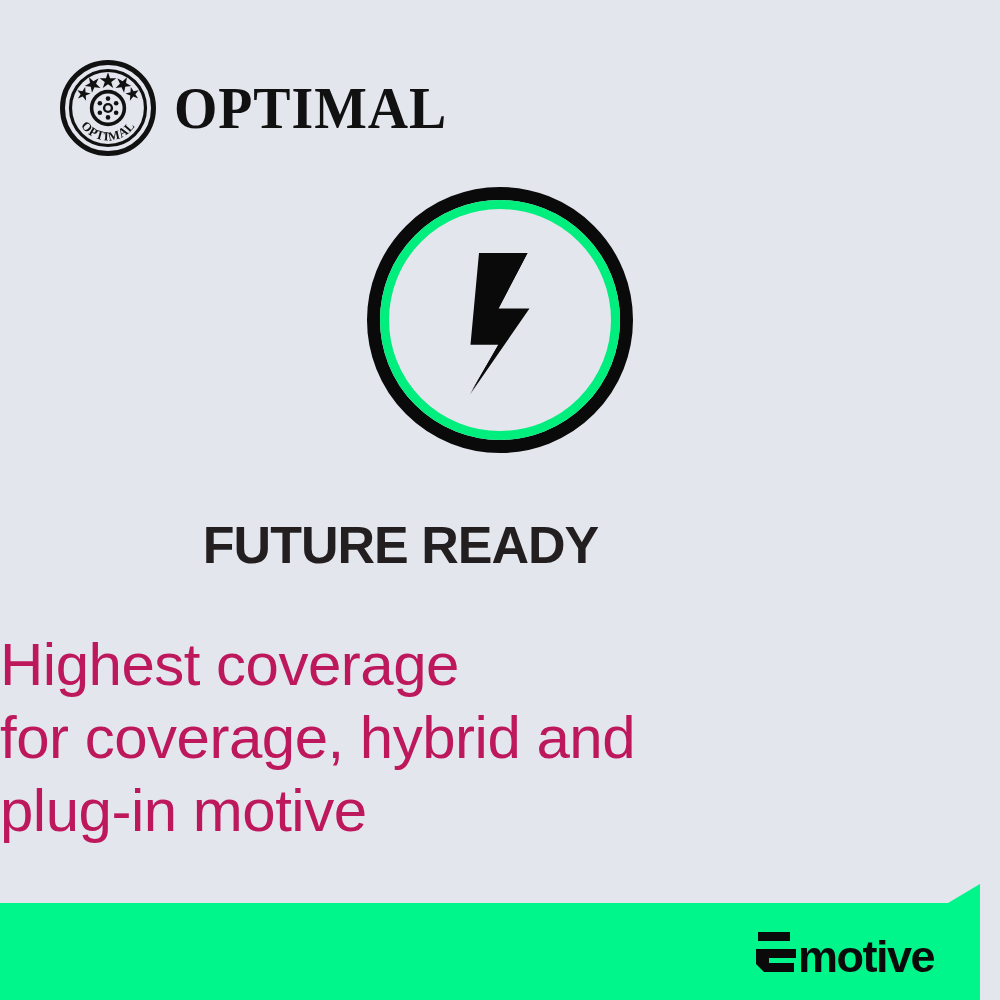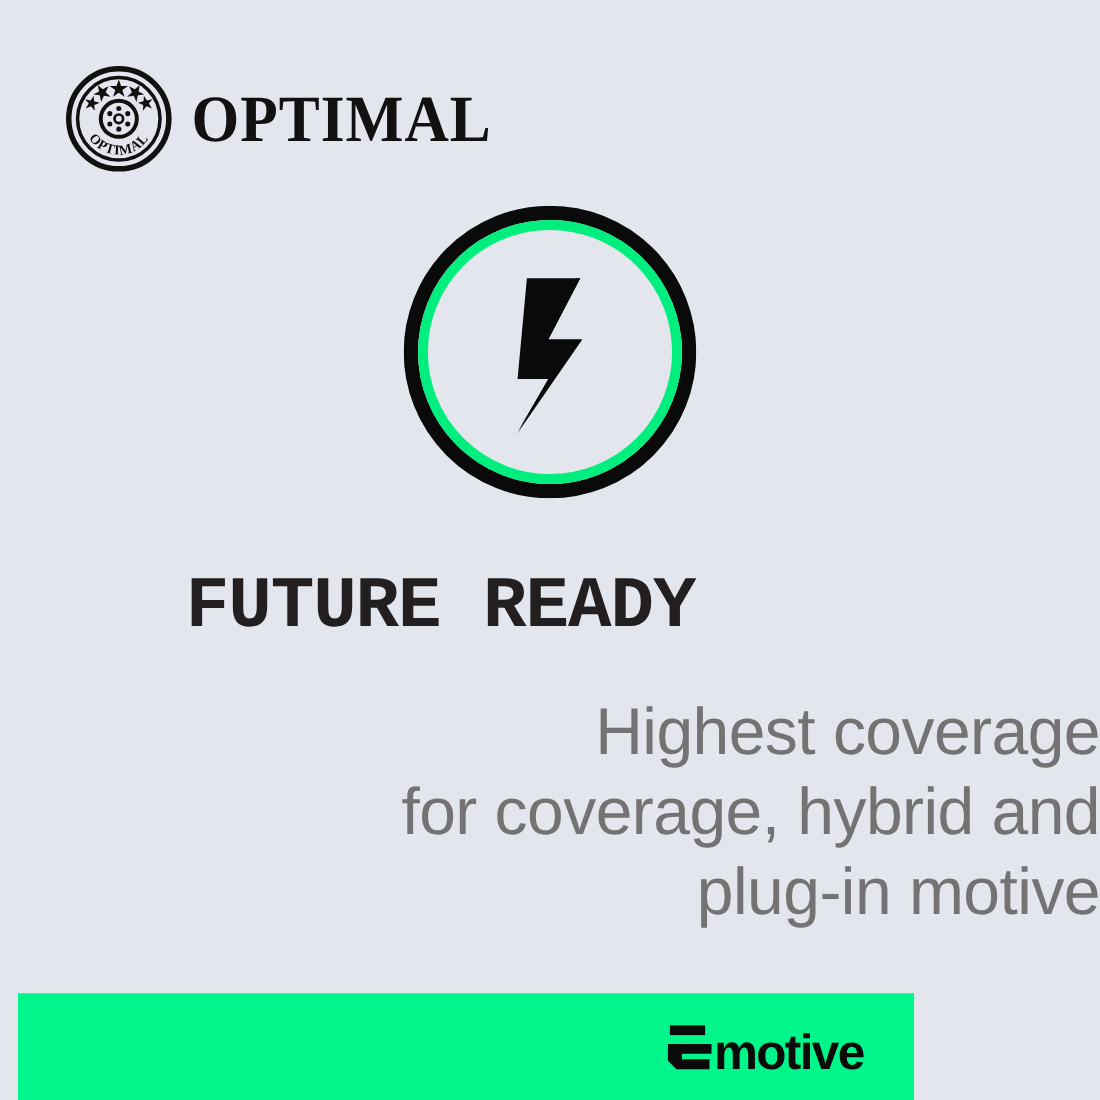--- a/index.html
+++ b/index.html
@@ -57,48 +57,48 @@
   }
   #hero-emblem svg { display: block; width: 266px; height: 266px; }
 
   
   #headline {
     position: absolute;
     left: 0;
     top: 519px;
     width: 801px;
     text-align: center;
-    font-family: Liberation Mono, monospace;
+    font-family: Liberation Sans, sans-serif;
     font-weight: bold;
-    font-size: 66px;
+    font-size: 52px;
     line-height: 1;
     letter-spacing: -1px;
     color: #231f20;
   }
   #subheadline {
     position: absolute;
     left: 0;
     top: 628px;
     width: 1000px;
-    text-align: right;
+    text-align: left;
     font-family: "Liberation Sans", sans-serif;
     font-weight: normal;
     font-size: 60px;
     line-height: 73px;
     letter-spacing: -0.5px;
-    color: #737373;
+    color: #be185d;
   }
   #subheadline .sub-line { display: block; }
 
   
   #footer-banner {
     position: absolute;
-    left: 16px;
+    left: 0;
     top: 872px;
-    width: 815px;
+    width: 980px;
     height: 128px;
     background: #00f58a;
     clip-path: polygon(0 31px, 948px 31px, 1000px 0, 1000px 128px, 0 128px);
   }
   #footer-logo {
     position: absolute;
     right: 22px;
     bottom: 18px;
     display: flex;
     align-items: flex-end;

